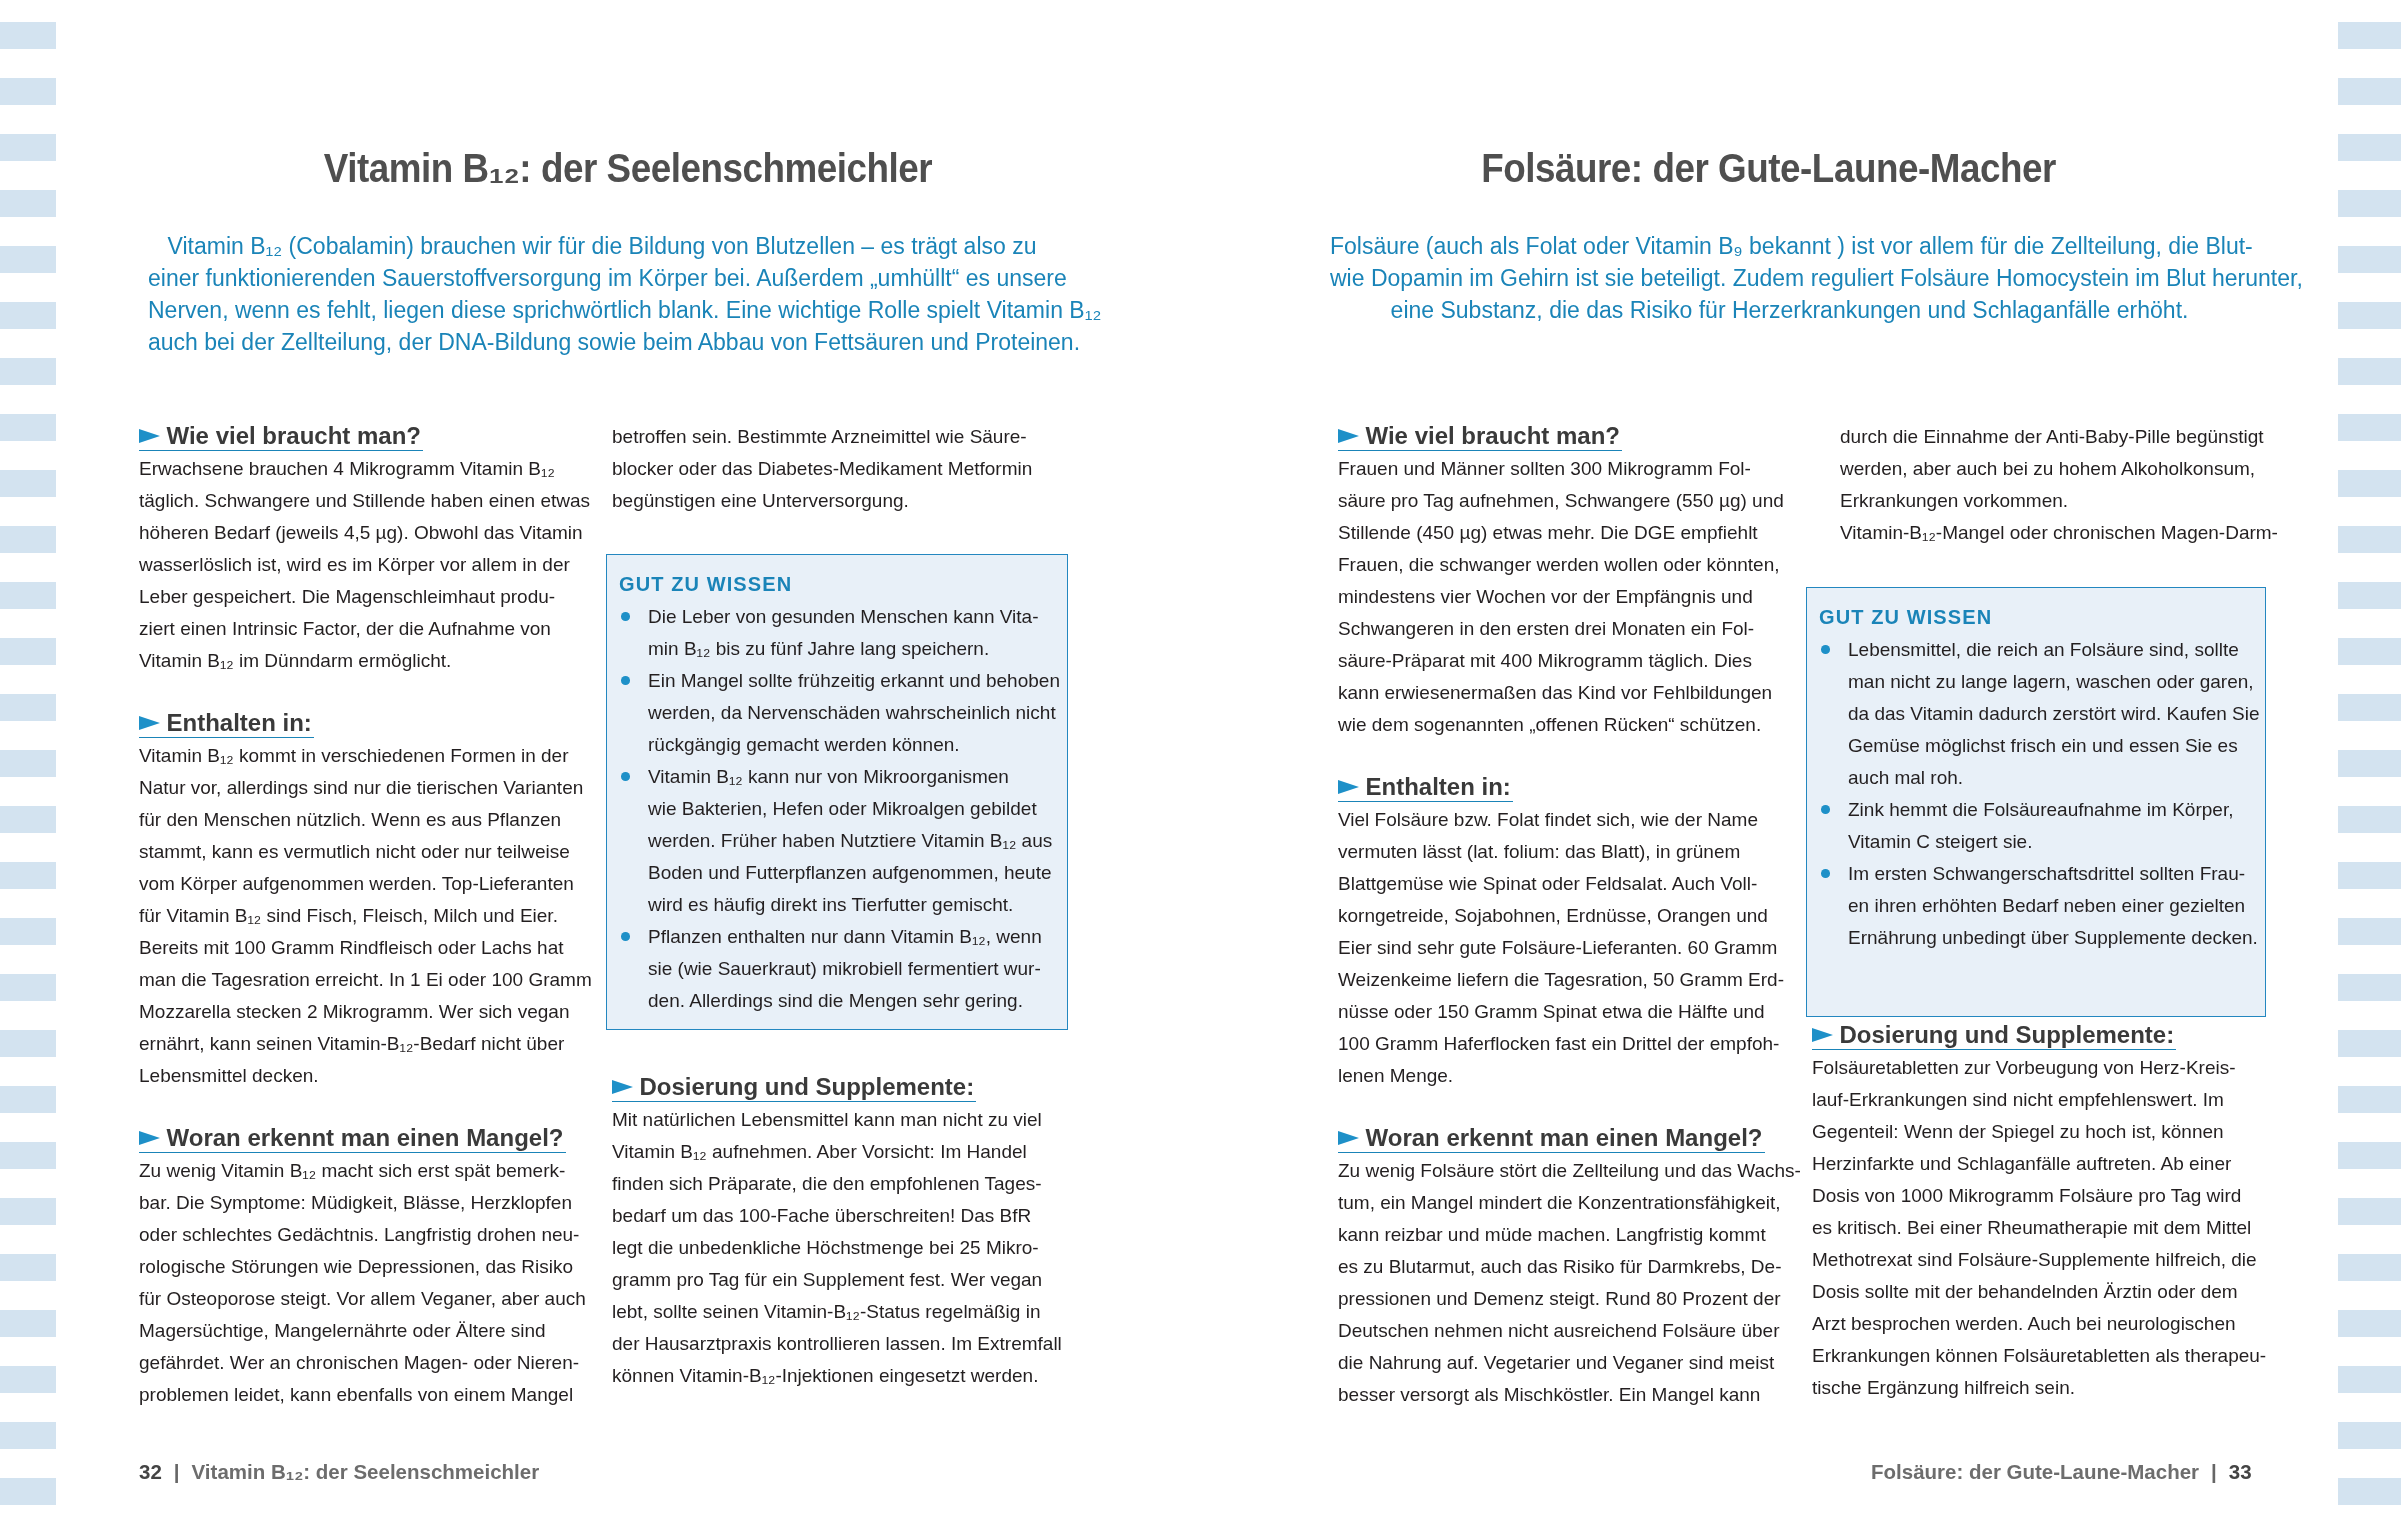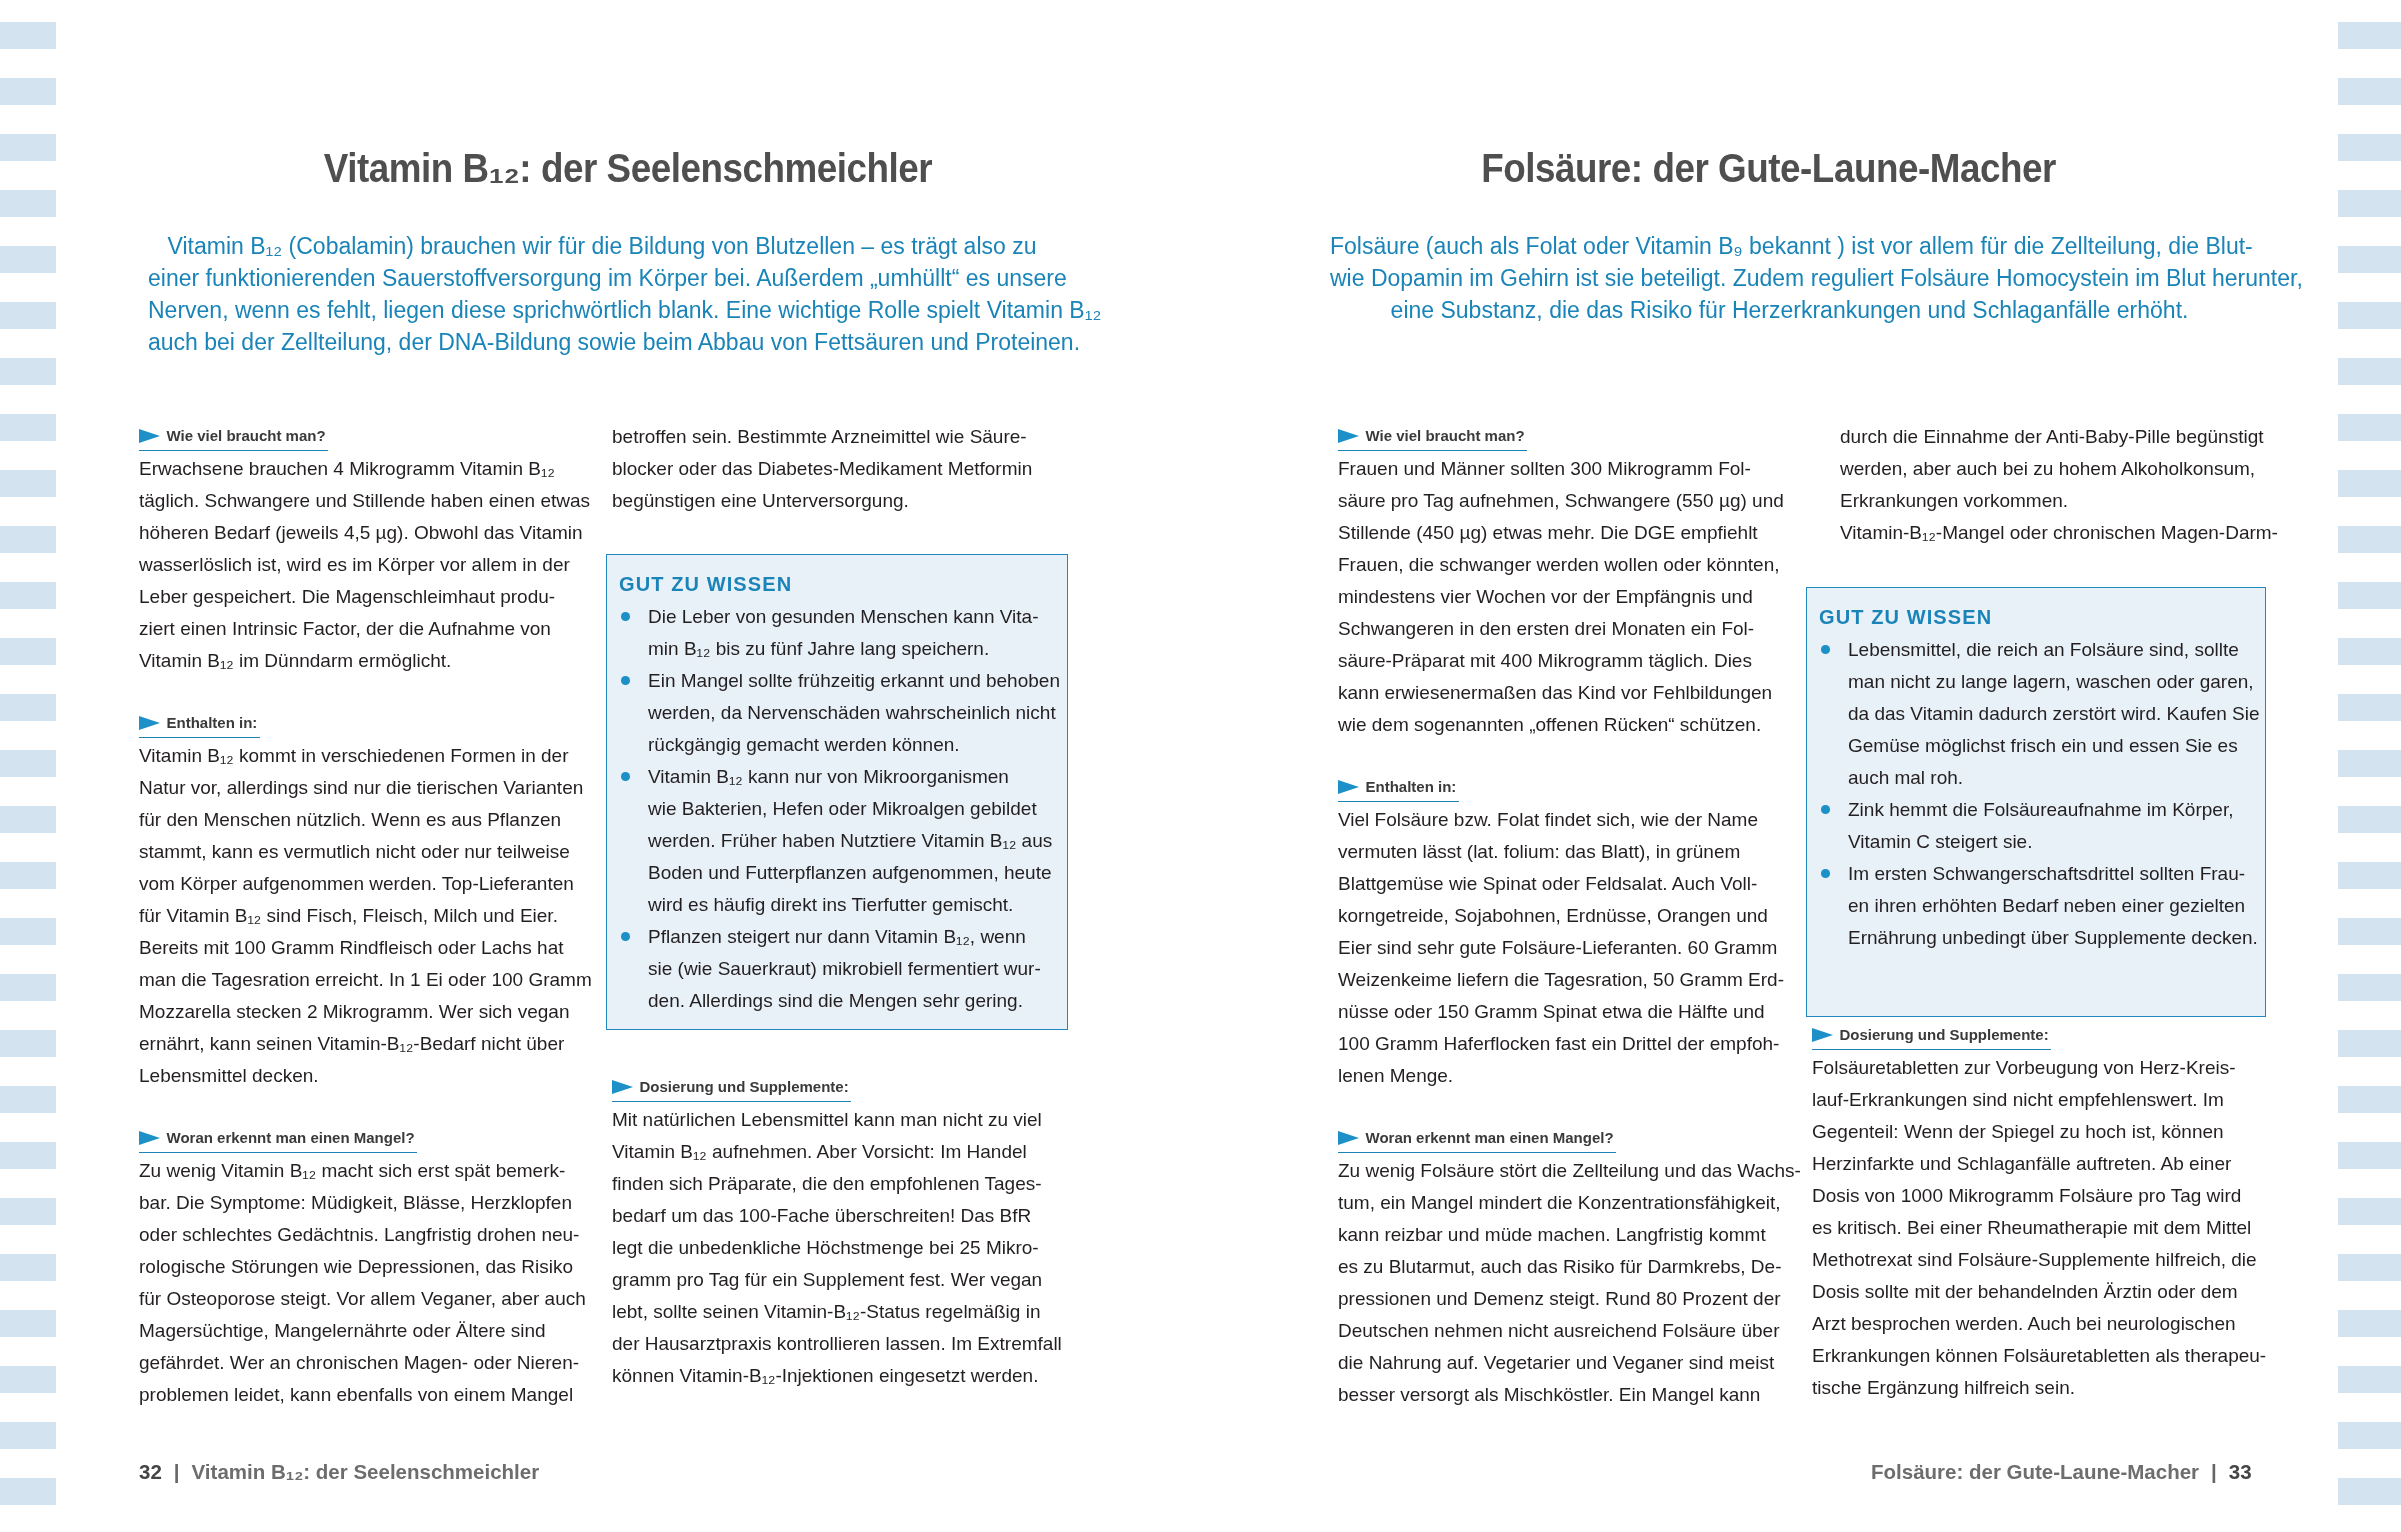--- a/index.html
+++ b/index.html
@@ -29,21 +29,21 @@
   }
   .page.left .intro { left:92px; width:908px; }
   .page.right .intro { left:130px; width:919px; }
   .intro .line { display:block; white-space:nowrap; }
 
   .col { position:absolute; font-size:19px; line-height:32px; color:#231f20; }
   .col .line { display:block; white-space:nowrap; }
   .sec { margin-bottom:31px; }
   .heading {
     display:inline-flex; align-items:center; font-weight:bold; color:#3a3a3a;
-    font-size:15px; line-height:28px; border-bottom:1.6px solid #1a84b8;
+    font-size:24px; line-height:28px; border-bottom:1.6px solid #1a84b8;
     padding-right:2.2px; margin-bottom:1.1px;
   }
   .arrow { display:inline-block; width:0; height:0; border-top:7px solid transparent;
     border-bottom:7px solid transparent; border-left:21.6px solid #1e90c8; margin-right:6.5px; }
 
   .box {
     position:absolute; background:#e8f0f8; border:1.6px solid #2387c0;
     padding:14px 12px 10.8px 12px; box-sizing:border-box;
   }
   .box-title { color:#1a84b8; font-weight:bold; font-size:20px; letter-spacing:1.1px; line-height:31px; margin-bottom:1.1px; }
@@ -109,21 +109,21 @@
         <li>
           <span class="bullet"></span>
           <span class="line">Vitamin B₁₂ kann nur von Mikroorganismen</span>
           <span class="line">wie Bakterien, Hefen oder Mikroalgen gebildet</span>
           <span class="line">werden. Früher haben Nutztiere Vitamin B₁₂ aus</span>
           <span class="line">Boden und Futterpflanzen aufgenommen, heute</span>
           <span class="line">wird es häufig direkt ins Tierfutter gemischt.</span>
         </li>
         <li>
           <span class="bullet"></span>
-          <span class="line">Pflanzen steigert nur dann Vitamin B₁₂, wenn</span>
+          <span class="line">Pflanzen enthalten nur dann Vitamin B₁₂, wenn</span>
           <span class="line">sie (wie Sauerkraut) mikrobiell fermentiert wur-</span>
           <span class="line">den. Allerdings sind die Mengen sehr gering.</span>
         </li>
       </ul>
     </div>
 
   <div class="col" style="left:556px; top:1072px; width:465px;"><div class="heading">
         <span class="arrow"></span>
         <span>Dosierung und Supplemente:</span>
       </div><span class="line">Mit natürlichen Lebensmittel kann man nicht zu viel</span><span class="line">Vitamin B₁₂ aufnehmen. Aber Vorsicht: Im Handel</span><span class="line">finden sich Präparate, die den empfohlenen Tages-</span><span class="line">bedarf um das 100-Fache überschreiten! Das BfR</span><span class="line">legt die unbedenkliche Höchstmenge bei 25 Mikro-</span><span class="line">gramm pro Tag für ein Supplement fest. Wer vegan</span><span class="line">lebt, sollte seinen Vitamin-B₁₂-Status regelmäßig in</span><span class="line">der Hausarztpraxis kontrollieren lassen. Im Extremfall</span><span class="line">können Vitamin-B₁₂-Injektionen eingesetzt werden.</span></div>

